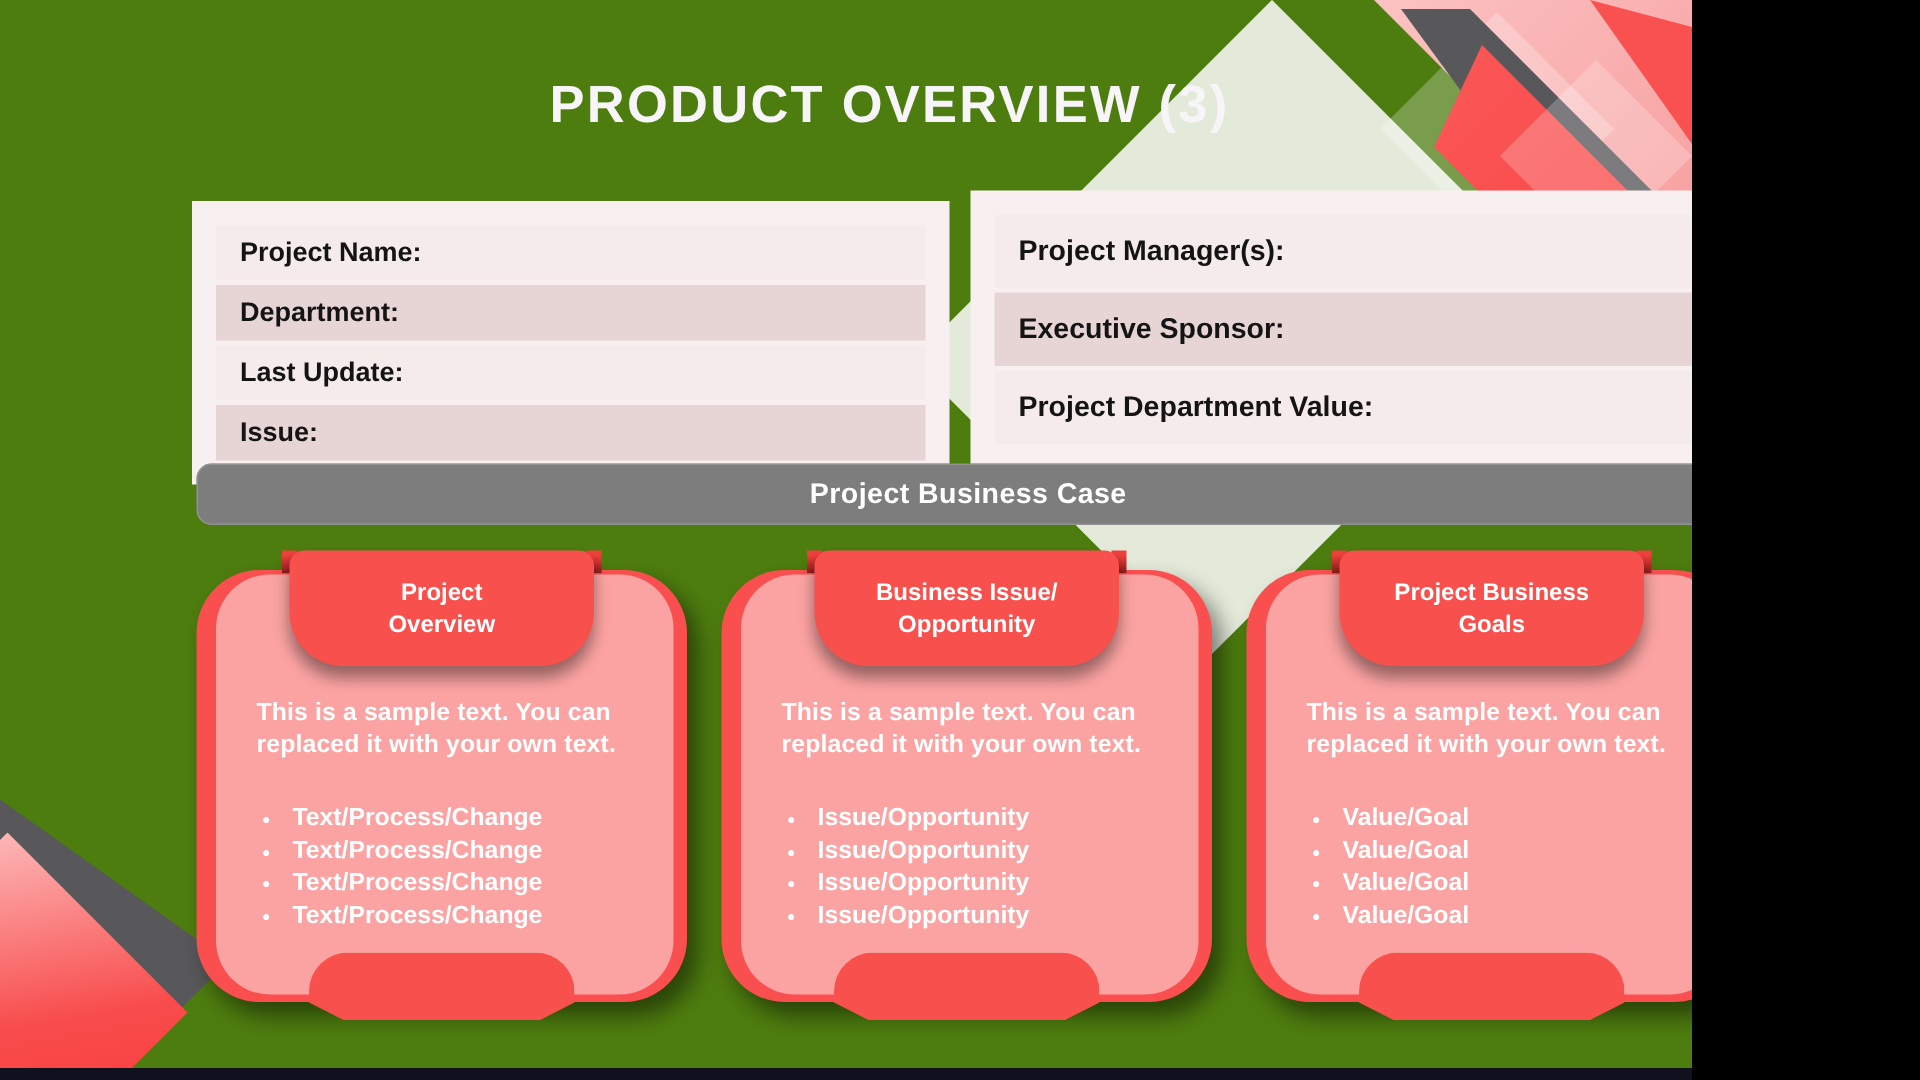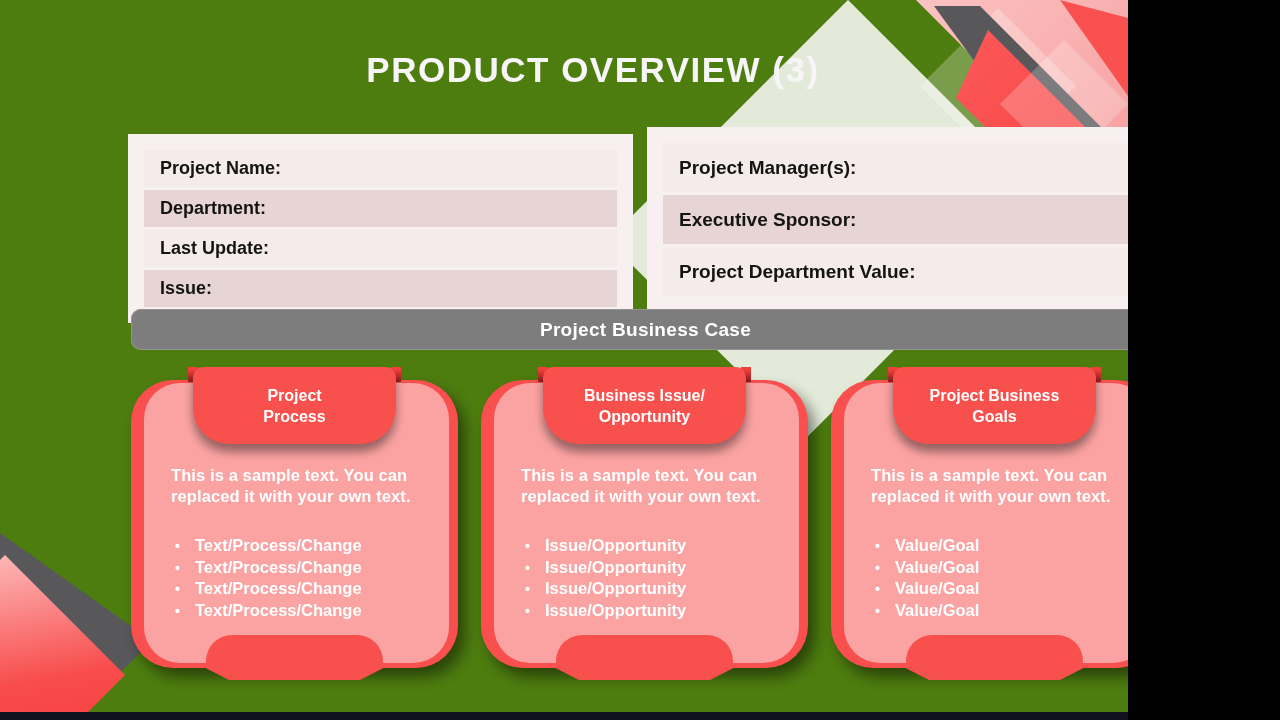--- a/index.html
+++ b/index.html
@@ -126,21 +126,21 @@
     <span>Project Business Case</span>
   </div>
 
   <div class="card card-1">
     <div class="card-outer"></div>
     <div class="card-inner"></div>
     <div class="tab-sliver sliver-l"></div>
     <div class="tab-sliver sliver-r"></div>
     <div class="card-tab">
       <div>Project</div>
-      <div>Process</div>
+      <div>Overview</div>
     </div>
     <div class="card-content">
       <div class="body-line">This is a sample text. You can</div>
       <div class="body-line">replaced it with your own text.</div>
       <ul class="bullets">
         <li>Text/Process/Change</li>
         <li>Text/Process/Change</li>
         <li>Text/Process/Change</li>
         <li>Text/Process/Change</li>
       </ul>

